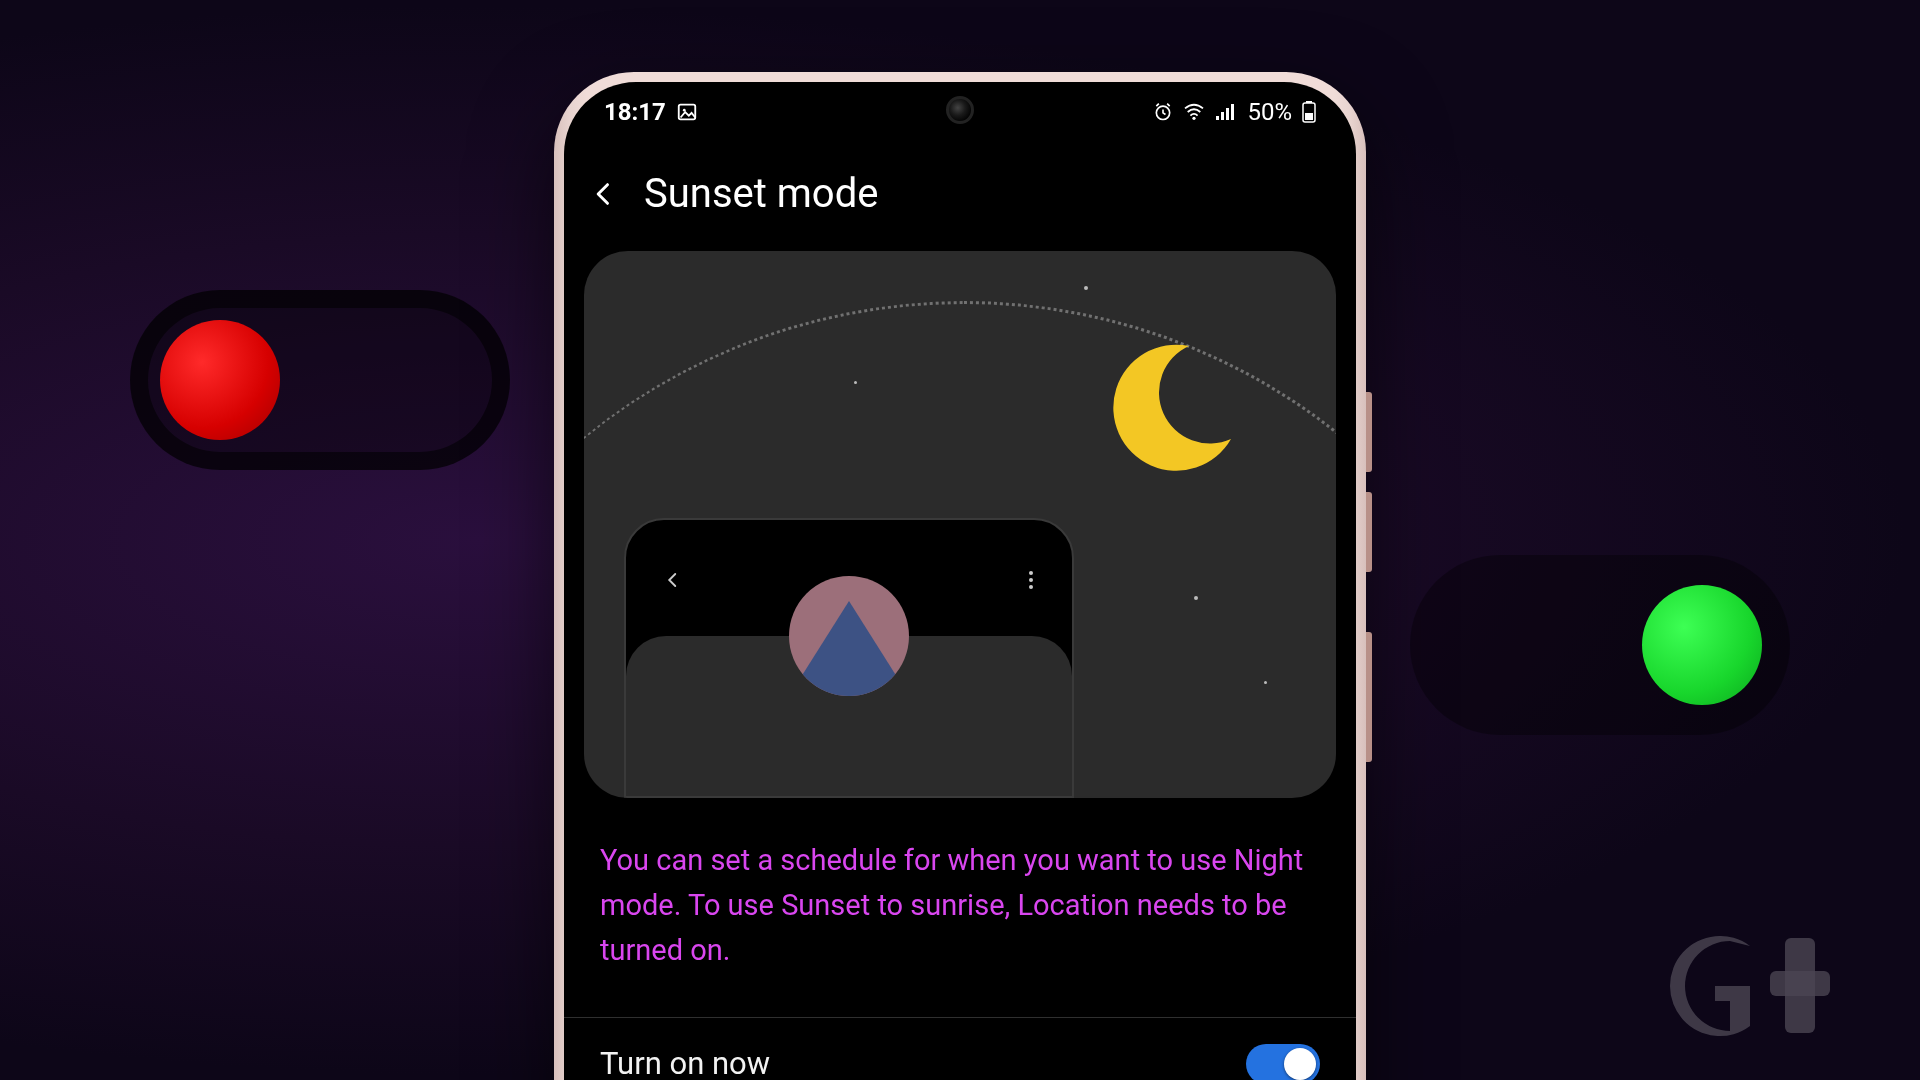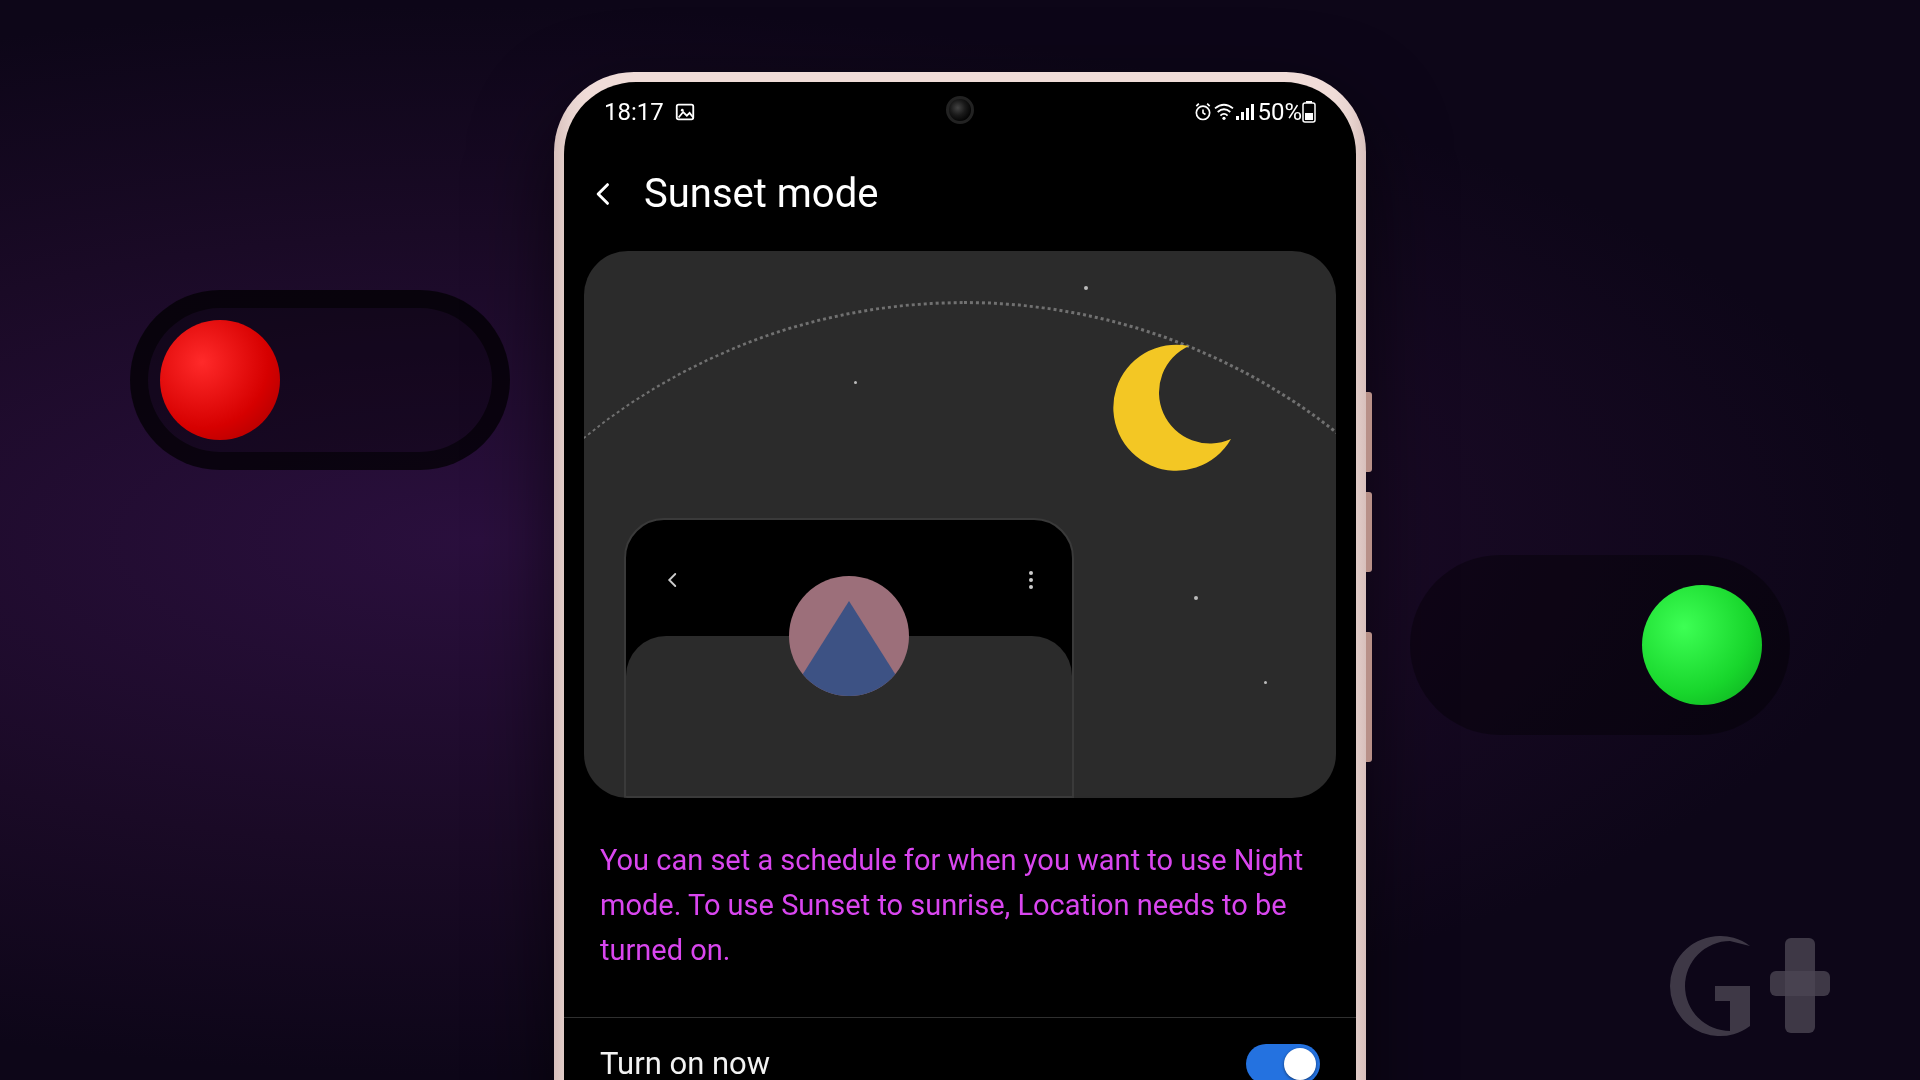--- a/index.html
+++ b/index.html
@@ -94,22 +94,22 @@
 .statusbar {
   height: 60px;
   display: flex;
   align-items: center;
   justify-content: space-between;
   padding: 0 40px;
   font-size: 24px;
   font-weight: 400;
   position: relative;
 }
-.status-left { display:flex; align-items:center; gap:10px; }
-.status-right { display:flex; align-items:center; gap:0; }
+.status-left { display:flex; align-items:center; gap:10px;font-weight:bold; }
+.status-right { display:flex; align-items:center; gap:10px; }
 .camera-hole {
   position: absolute;
   left: 50%;
   top: 14px;
   transform: translateX(-50%);
   width: 28px;
   height: 28px;
   border-radius: 50%;
   background: radial-gradient(circle at 40% 40%, #444 0%, #1a1a1a 40%, #000 80%);
   border: 3px solid #222;

